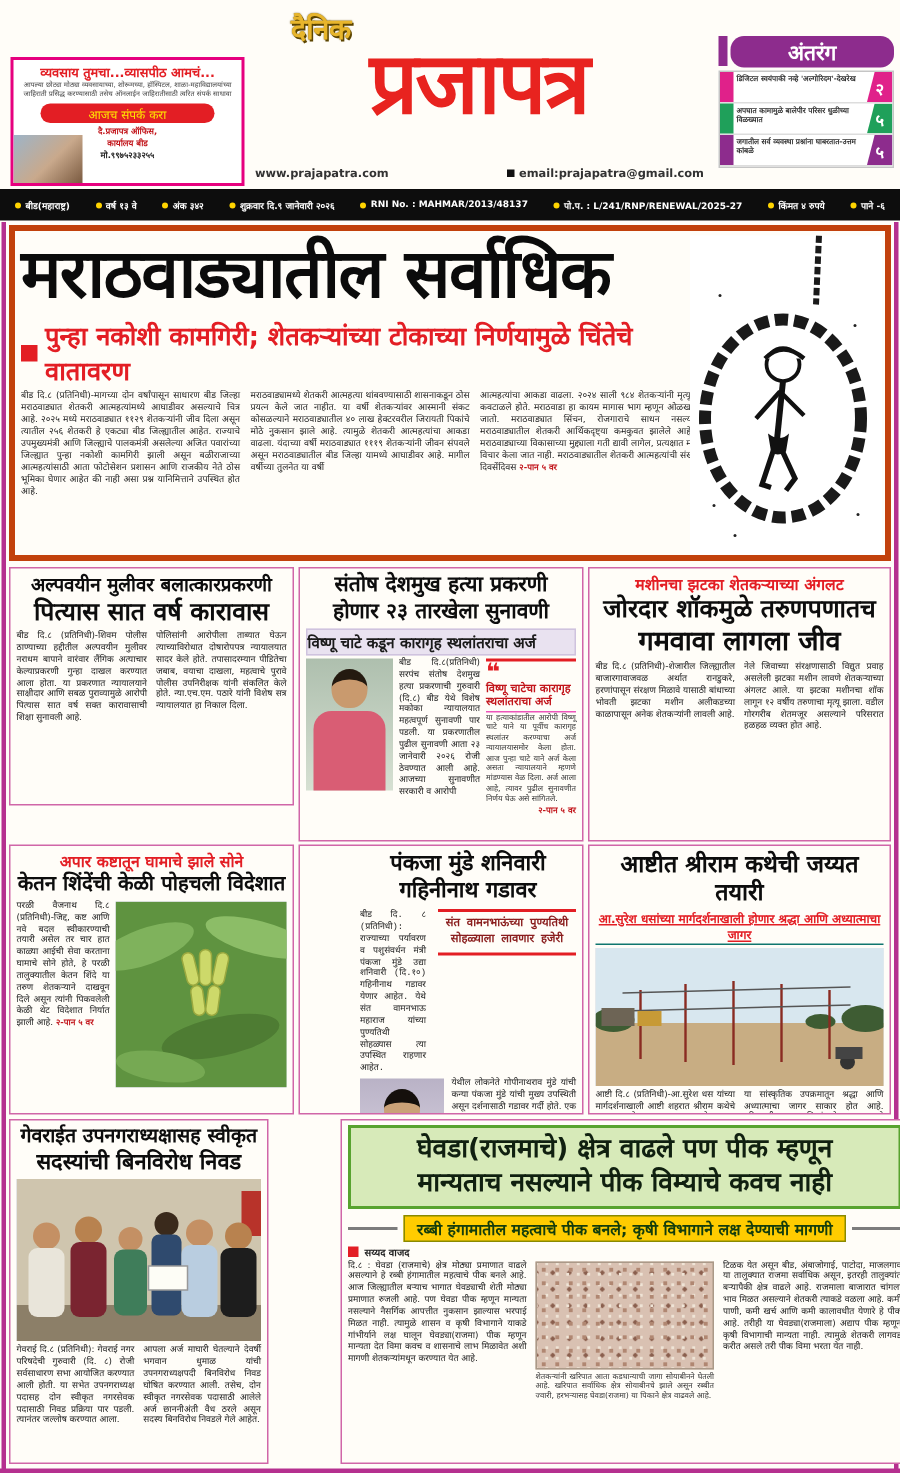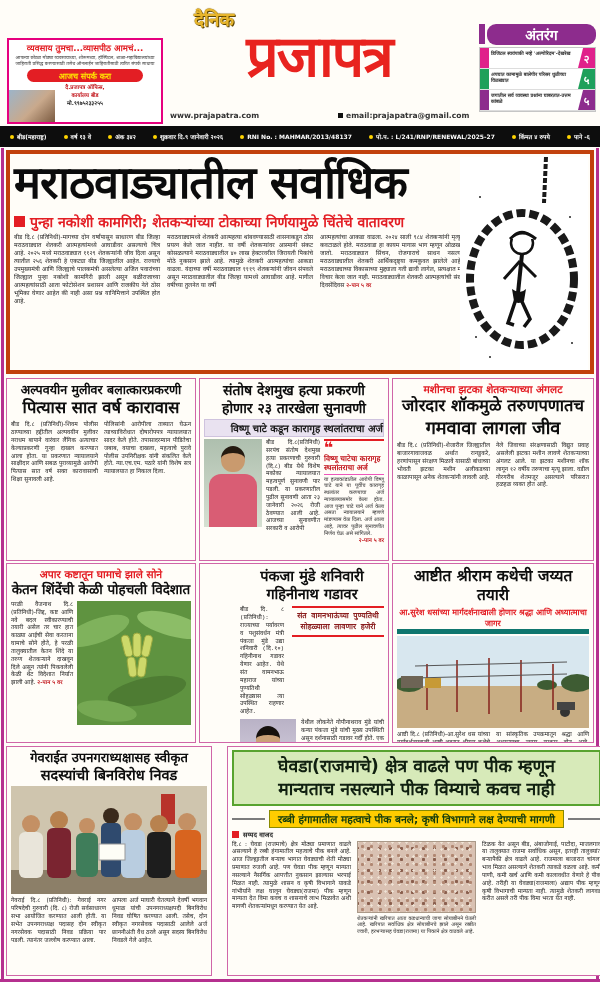--- a/index.html
+++ b/index.html
@@ -7,21 +7,21 @@
   .page{position:relative;width:600px;height:982px;margin:0 auto;background:#fffdf8;
         font-family:"DejaVu Sans",sans-serif;color:#1a1a1a;overflow:hidden;}
   .edge{position:absolute;top:148px;bottom:0;width:3px;background:#b5308f;}
   .edge.l{left:1px}.edge.r{right:1px}
 
   
   .ad-box{position:absolute;left:7px;top:38px;width:156px;height:86px;border:2px solid #e6007e;
           background:#fff;padding:2px 3px 2px 3px;text-align:center;overflow:hidden;}
   .ad-title{color:#e31e24;font-weight:bold;font-size:8.6px;white-space:nowrap;}
   .ad-body{font-size:4.7px;color:#444;line-height:1.25;margin-top:1px;}
-  .ad-cta{margin:2px auto 1px;width:80%;background:#e31e24;color:#ffe400;font-weight:bold;
+  .ad-cta{margin:2px auto 1px;width:80%;background:#e31e24;color:#ffe400;font-weight:normal;
           font-size:8px;border-radius:7px;padding:1px 16px;}
   .ad-office{color:#c2151b;font-weight:bold;font-size:5.6px;}
   .ad-phone{font-size:5.6px;font-weight:bold;color:#222;}
   .ad-photo{position:absolute;left:0;bottom:0;width:46px;height:32px;
             background:linear-gradient(135deg,#9db4c8 0%,#c9a98c 55%,#7a5a40 100%);}
 
   .m-daily{position:absolute;left:194px;top:6px;font-size:19px;font-weight:bold;color:#e7b52c;
            text-shadow:0 0 1px #5c4500,1px 1px 0 #5c4500;letter-spacing:0;}
   .m-title{position:absolute;left:156px;top:20px;width:326px;text-align:center;font-size:57px;
            font-weight:bold;color:#e8231f;line-height:1.28;letter-spacing:-2px;white-space:nowrap;}
@@ -46,34 +46,34 @@
            display:flex;align-items:center;justify-content:space-between;padding:0 10px;}
   .db-item{display:flex;align-items:center;gap:3px;color:#fff;font-size:6px;font-weight:bold;white-space:nowrap;}
   .dot{width:4px;height:4px;border-radius:50%;background:#ffd400;flex:0 0 4px;}
 
   
   .lead{position:absolute;left:6px;top:150px;width:588px;height:224px;border:4px solid #c2410c;
         background:#fffdf8;padding:2px 4px;overflow:hidden;}
   .lead-h{width:452px;font-size:45px;font-weight:bold;line-height:1.18;letter-spacing:-1px;color:#0b0b0b;}
   .lead-sub{display:flex;align-items:center;gap:5px;margin:3px 0 2px;width:452px;}
   .red-sq{width:11px;height:11px;background:#e31e24;flex:0 0 11px;}
-  .lead-sub b{color:#e31e24;font-size:14px;}
+  .lead-sub b{color:#e31e24;font-size:17px;}
   .lead-cols{display:flex;gap:7px;width:452px;}
   .col{flex:1;font-size:6px;line-height:1.34;text-align:justify;color:#222;}
   .jump{color:#c2151b;font-weight:bold;font-size:5.6px;white-space:nowrap;}
   .cartoon{position:absolute;right:2px;top:3px;width:128px;height:214px;background:#fff;}
 
   
   .abox{position:absolute;border:1px solid #d066a8;background:#fffdf8;padding:3px 4px;overflow:hidden;}
   .kicker{color:#e31e24;font-weight:bold;text-align:center;}
   .head{font-weight:bold;text-align:center;color:#0d0d0d;line-height:1.25;}
   .cols2{display:flex;gap:6px;margin-top:3px;}
   .tiny{font-size:5.9px;line-height:1.33;text-align:justify;color:#222;flex:1;}
 
-  .band{background:#e9e2f0;border:1px solid #cfc3de;font-weight:bold;font-size:10px;text-align:right;
+  .band{background:#e9e2f0;border:1px solid #cfc3de;font-weight:bold;font-size:10px;text-align:left;
         margin:2px 0;padding:1px 0;color:#1a1a1a;}
   .quote-box{flex:0 0 60px;border-top:2px solid #e31e24;padding-top:1px;}
   .quote-mark{color:#e31e24;font-size:16px;line-height:.8;font-weight:bold;}
   .quote-title{color:#c2151b;font-weight:bold;font-size:7.4px;line-height:1.2;border-bottom:1px solid #e5b;padding-bottom:1px;margin-bottom:1px;}
   .quote-body{font-size:5.2px;line-height:1.3;text-align:justify;color:#333;}
 
   .photo{position:relative;background:#cfd8df;overflow:hidden;flex:0 0 auto;}
   .ph-head{margin:7px auto 0;width:24px;height:26px;border-radius:50% 50% 46% 46%;
            background:#c99a6e;border-top:7px solid #241a10;}
   .ph-body{margin:2px auto 0;width:48px;height:60px;border-radius:12px 12px 0 0;}
@@ -213,21 +213,21 @@
             <circle cx="20" cy="40" r="1"></circle>
             <circle cx="110" cy="60" r="1"></circle>
             <circle cx="16" cy="180" r="1"></circle>
             <circle cx="112" cy="186" r="1"></circle>
             <circle cx="30" cy="200" r="1"></circle>
           </g>
       </svg>
     </div>
   </div>
 
-  <div class="abox" style="left:6px;top:378px;width:190px;height:183px;">
+  <div class="abox" style="left:6px;top:378px;width:190px;height:159px;">
     <div class="head" style="font-size:12.5px;">अल्पवयीन मुलीवर बलात्कारप्रकरणी</div>
     <div class="head" style="font-size:16.5px;">पित्यास सात वर्ष कारावास</div>
     <div class="cols2">
       <div class="tiny">बीड दि.८ (प्रतिनिधी)-शिवम पोलीस ठाण्याच्या हद्दीतील अल्पवयीन मुलीवर नराधम बापाने वारंवार लैंगिक अत्याचार केल्याप्रकरणी गुन्हा दाखल करण्यात आला होता. या प्रकरणात न्यायालयाने साक्षीदार आणि सबळ पुराव्यामुळे आरोपी पित्यास सात वर्ष सक्त कारावासाची शिक्षा सुनावली आहे.</div>
       <div class="tiny">पोलिसांनी आरोपीला ताब्यात घेऊन त्याच्याविरोधात दोषारोपपत्र न्यायालयात सादर केले होते. तपासादरम्यान पीडितेचा जबाब, वयाचा दाखला, महत्वाचे पुरावे पोलीस उपनिरीक्षक यांनी संकलित केले होते. न्या.एच.एम. पठारे यांनी विशेष सत्र न्यायालयात हा निकाल दिला.</div>
     </div>
   </div>
 
   <div class="abox" style="left:199px;top:378px;width:190px;height:183px;">
     <div class="head" style="font-size:14px;">संतोष देशमुख हत्या प्रकरणी</div>
@@ -293,21 +293,21 @@
       <div class="photo woman" style="width:56px;height:66px;">
         <div class="ph-head"></div>
         <div class="ph-body"></div>
       </div>
       <div class="tiny">येथील लोकनेते गोपीनाथराव मुंडे यांची कन्या पंकजा मुंडे यांची मुख्य उपस्थिती असून दर्शनासाठी गडावर गर्दी होते. एक पर्व म्हणून गडावर विविध धार्मिक कार्यक्रमांचे आयोजन करण्यात आले आहे.</div>
     </div>
   </div>
 
   <div class="abox" style="left:392px;top:563px;width:202px;height:180px;">
     <div class="head" style="font-size:15.5px;">आष्टीत श्रीराम कथेची जय्यत तयारी</div>
-    <div class="kicker" style="font-size:8px;border-bottom:5px solid #0f766e;padding-bottom:1px;">आ.सुरेश धसांच्या मार्गदर्शनाखाली होणार श्रद्धा आणि अध्यात्माचा जागर</div>
+    <div class="kicker" style="font-size:8px;border-bottom:1px solid #0f766e;padding-bottom:1px;text-decoration:underline;">आ.सुरेश धसांच्या मार्गदर्शनाखाली होणार श्रद्धा आणि अध्यात्माचा जागर</div>
     <div class="photo" style="width:100%;height:92px;margin-top:2px;">
       <svg width="194" height="92" viewBox="0 0 194 92" preserveAspectRatio="none" xmlns="http://www.w3.org/2000/svg">
         <rect width="194" height="50" fill="#d8e7ef"></rect>
         <rect y="50" width="194" height="42" fill="#c8ad83"></rect>
         <g fill="#3e5c33">
             <ellipse cx="12" cy="48" rx="14" ry="8"></ellipse>
             <ellipse cx="180" cy="47" rx="16" ry="9"></ellipse>
             <ellipse cx="150" cy="49" rx="10" ry="5"></ellipse>
           </g>
         <g stroke="#8a2b22" stroke-width="1.6">
@@ -326,21 +326,21 @@
         <circle cx="168" cy="76" r="5" fill="#333"></circle>
           <rect x="160" y="66" width="18" height="8" fill="#444"></rect>
       </svg>
     </div>
     <div class="cols2">
       <div class="tiny">आष्टी दि.८ (प्रतिनिधी)-आ.सुरेश धस यांच्या मार्गदर्शनाखाली आष्टी शहरात श्रीराम कथेचे भव्य आयोजन करण्यात आले असून मंडपाची उभारणी वेगाने सुरू आहे.</div>
       <div class="tiny"><span>या सांस्कृतिक उपक्रमातून श्रद्धा आणि अध्यात्माचा जागर साकार होत आहे. परिसरातील भाविकांमध्ये उत्साहाचे वातावरण आहे.</span> </div>
     </div>
   </div>
 
-  <div class="abox" style="left:6px;top:746px;width:206px;height:230px;">
+  <div class="abox" style="left:6px;top:746px;width:173px;height:230px;">
     <div class="head" style="font-size:13px;">गेवराईत उपनगराध्यक्षासह स्वीकृत</div>
     <div class="head" style="font-size:14.5px;">सदस्यांची बिनविरोध निवड</div>
     <div class="photo" style="width:100%;height:108px;margin-top:2px;">
       <svg width="198" height="108" viewBox="0 0 198 108" preserveAspectRatio="none" xmlns="http://www.w3.org/2000/svg">
         <rect width="198" height="108" fill="#cfc5ae"></rect>
         <rect y="84" width="198" height="24" fill="#8c7f68"></rect>
         <rect x="150" y="8" width="14" height="30" fill="#b8332a"></rect>
         <g>
           <circle cx="20" cy="38" r="9" fill="#c49064"></circle>
             <rect x="8" y="46" width="24" height="46" rx="6" fill="#e9e5da"></rect>

